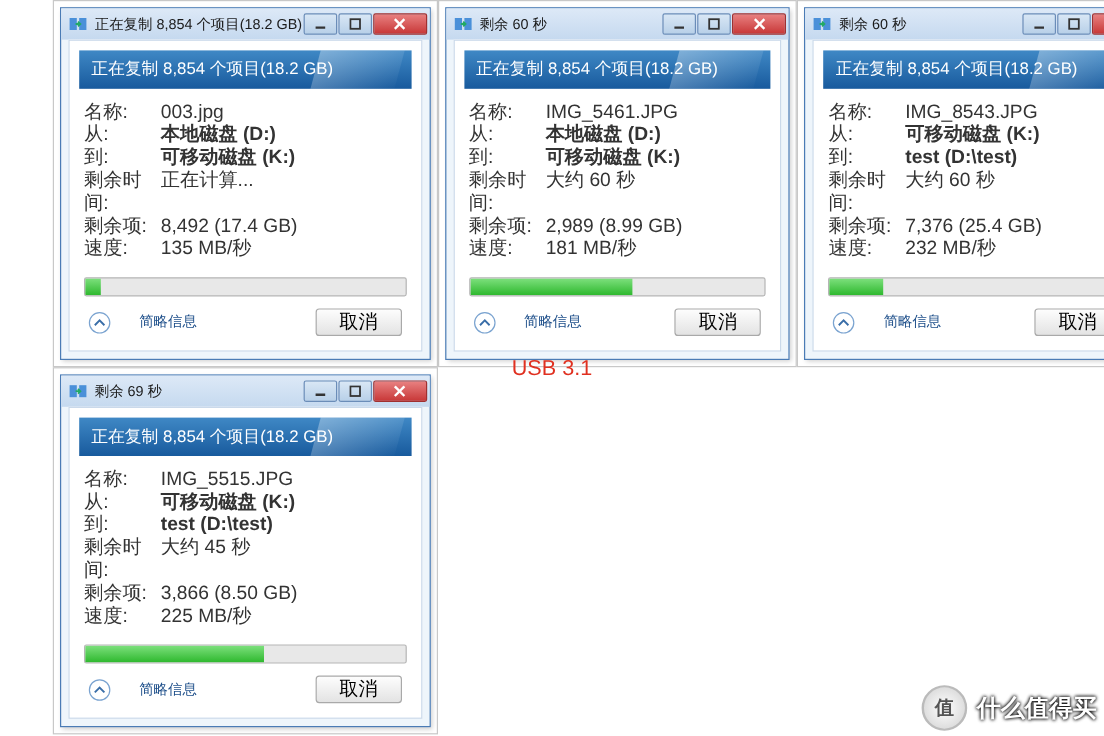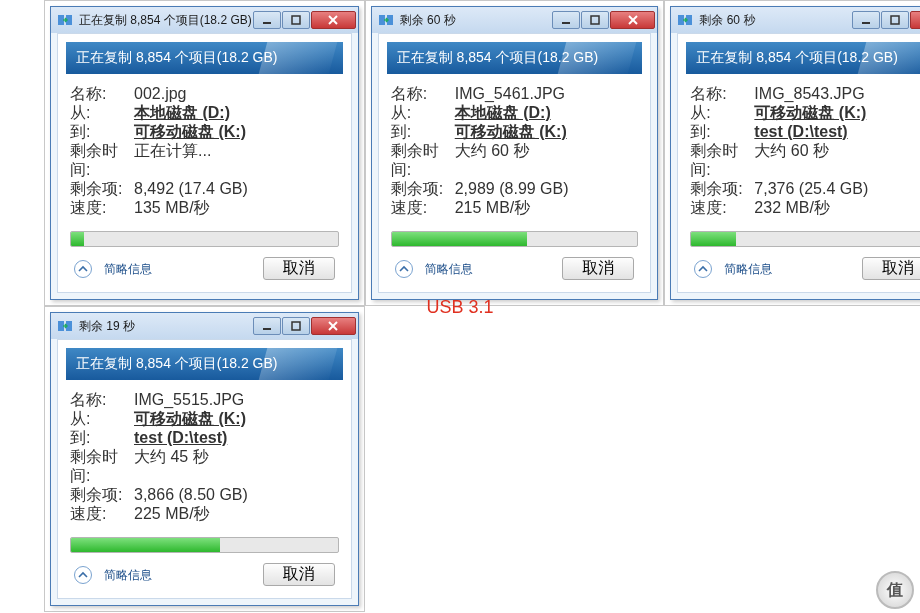--- a/index.html
+++ b/index.html
@@ -13,25 +13,25 @@
   .tb-btns { display: flex; gap: 0; }
   .tb-btn { width: 28px; height: 18px; border: 1px solid #6b8db8; background: linear-gradient(#d9e7f5,#b8d0e8); border-radius: 2px; margin-left: 1px; display: flex; align-items: center; justify-content: center; }
   .tb-close { width: 45px; background: linear-gradient(#e88080,#c83838); border-color: #a03030; color: #fff; }
   .tb-btn svg { width: 10px; height: 10px; }
   .content { padding: 8px 8px 10px 8px; background: #fff; margin: 0 6px 6px 6px; border: 1px solid #cad9ea; }
   .hdr { position: relative; height: 32px; background: linear-gradient(#3f88c5,#185a9d); color: #fff; font-size: 14px; display: flex; align-items: center; padding: 0 10px; overflow: hidden; }
   .hdr::after { content: ""; position: absolute; right: 10px; top: -4px; width: 70px; height: 40px; background: linear-gradient(135deg,rgba(255,255,255,0.35),rgba(255,255,255,0)); transform: skewX(-15deg); }
   .rows { padding: 10px 4px 10px 4px; font-size: 16px; color: #333; }
   .row { display: flex; line-height: 19px; }
   .lbl { width: 64px; flex-shrink: 0; }
-  .val.bold { font-weight: bold; text-decoration: underline; }
+  .val.bold { font-weight: bold; }
   .pbar { height: 16px; border: 1px solid #b5b5b5; border-radius: 2px; background: #e8e8e8; margin: 4px 4px 0 4px; position: relative; overflow: hidden; }
   .pfill { height: 100%; background: linear-gradient(#7de07d,#2eb82e); }
   .footer { display: flex; align-items: center; justify-content: space-between; padding: 10px 8px 2px 8px; }
-  .simple { display: flex; align-items: flex-end; gap: 12px; font-size: 12px; color: #1e4f8a; cursor: pointer; }
+  .simple { display: flex; align-items: center; gap: 24px; font-size: 12px; color: #1e4f8a; cursor: pointer; }
   .simple .arr { width: 18px; height: 18px; border: 1px solid #7aa3d0; border-radius: 50%; display: flex; align-items: center; justify-content: center; color: #3a6ea8; }
   .cancel { min-width: 72px; height: 23px; font-size: 16px; background: linear-gradient(#fdfdfd,#e3e3e3); border: 1px solid #a9a9a9; border-radius: 3px; cursor: pointer; }
   .centerlabel { position: absolute; left: 50%; top: 50%; transform: translate(-50%,-50%); color: #e03020; font-size: 18px; font-family: Arial, sans-serif; z-index: 50; }
   .watermark { position: absolute; right: 6px; bottom: 4px; display: flex; align-items: center; gap: 8px; color: #fff; text-shadow: 0 0 3px #000, 0 0 3px #000; font-size: 20px; font-weight: bold; z-index: 60; }
   .wm-badge { width: 38px; height: 38px; border-radius: 50%; background: radial-gradient(#fff,#d0d0d0); border: 2px solid #bbb; display: flex; align-items: center; justify-content: center; font-size: 16px; color: #555; text-shadow: none; }
 </style>
 </head>
 <body>
 
 <div class="grid">
@@ -64,21 +64,21 @@
                 <line x1="9" y1="1" x2="1" y2="9" stroke="#fff" stroke-width="2"></line>
               </svg>
             </span>
         </div>
       </div>
       <div class="content">
         <div class="hdr">正在复制 8,854 个项目(18.2 GB)</div>
         <div class="rows">
           <div class="row">
               <span class="lbl">名称:</span>
-              <span class="val">002.jpg</span>
+              <span class="val">003.jpg</span>
             </div>
           <div class="row">
               <span class="lbl">从:</span>
               <span class="val bold">本地磁盘 (D:)</span>
             </div>
           <div class="row">
               <span class="lbl">到:</span>
               <span class="val bold">可移动磁盘 (K:)</span>
             </div>
           <div class="row">
@@ -158,21 +158,21 @@
           <div class="row">
               <span class="lbl">剩余时间:</span>
               <span class="val">大约 60 秒</span>
             </div>
           <div class="row">
               <span class="lbl">剩余项:</span>
               <span class="val">2,989 (8.99 GB)</span>
             </div>
           <div class="row">
               <span class="lbl">速度:</span>
-              <span class="val">215 MB/秒</span>
+              <span class="val">181 MB/秒</span>
             </div>
         </div>
         <div class="pbar">
             <div class="pfill" style="width:55%"></div>
           </div>
         <div class="footer">
           <div class="simple">
               <span class="arr">
                 <svg width="10" height="10" viewBox="0 0 10 10">
                   <path d="M1 7 L5 3 L9 7" fill="none" stroke="#3a6ea8" stroke-width="1.6"></path>
@@ -261,21 +261,21 @@
   </div>
 
   <div class="cell">
     <div class="window">
       <div class="titlebar">
         <span class="tb-icon"><svg viewBox="0 0 16 16">
               <rect x="1" y="3" width="6" height="10" fill="#4a90d9"></rect>
               <rect x="9" y="3" width="6" height="10" fill="#4a90d9"></rect>
               <path d="M6 8 L10 8 M8 6 L10 8 L8 10" stroke="#2a6" stroke-width="1.5" fill="none"></path>
             </svg></span>
-        <span class="tb-text">剩余 19 秒</span>
+        <span class="tb-text">剩余 69 秒</span>
         <div class="tb-btns">
           <span class="tb-btn">
               <svg viewBox="0 0 10 10">
                 <line x1="1" y1="8" x2="9" y2="8" stroke="#333" stroke-width="2"></line>
               </svg>
             </span>
           <span class="tb-btn">
               <svg viewBox="0 0 10 10">
                 <rect x="1" y="1" width="8" height="8" fill="none" stroke="#333" stroke-width="1.5"></rect>
               </svg>
@@ -332,13 +332,14 @@
         </div>
       </div>
     </div>
   </div>
 </div>
 
 <div class="centerlabel">USB 3.1</div>
 
 <div class="watermark">
   <span class="wm-badge">值</span>
+  <span>什么值得买</span>
 </div>
 
 </body></html>

